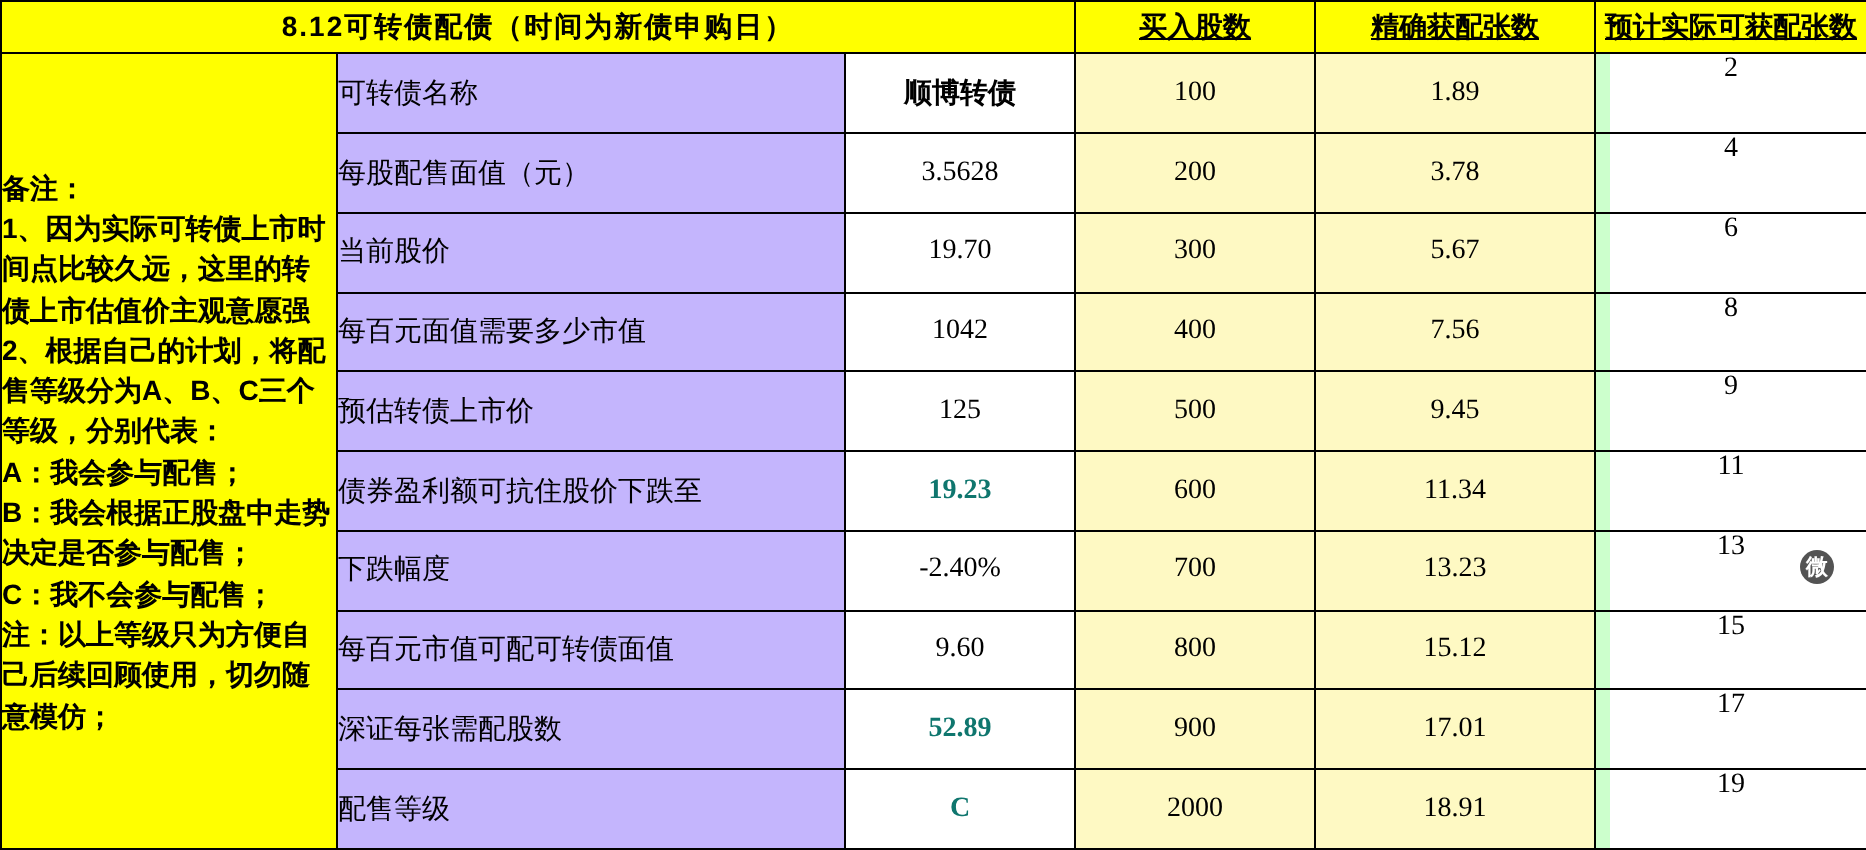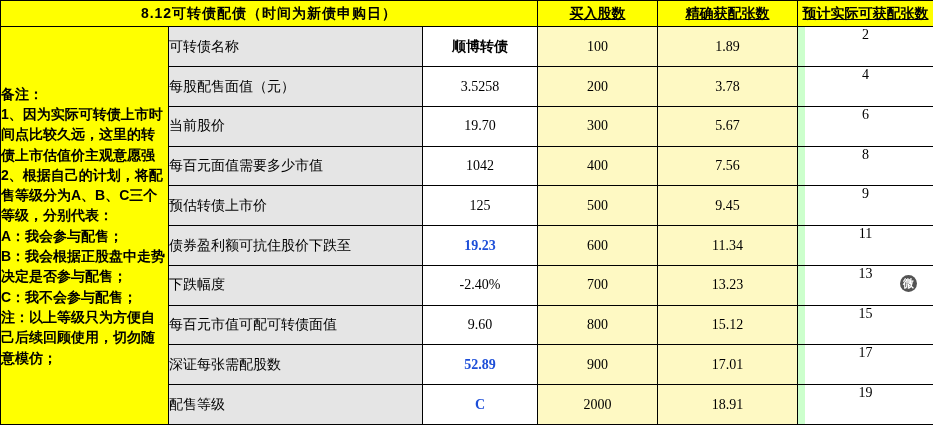--- a/index.html
+++ b/index.html
@@ -62,35 +62,35 @@
     vertical-align: top;
     padding: 6px 5px 4px 5px;
     font-size: 13.5px;
     line-height: 1.45;
     color: #000000;
     font-weight: bold;
     text-align: left;
   }
   
   .label-cell {
-    background: #e5e5e5;
+    background: #c4b5fd;
     text-align: left;
     padding-left: 8px;
     font-size: 15px;
     color: #000000;
   }
   .value-cell {
     background: #ffffff;
     text-align: center;
     font-size: 15px;
     font-family: "Liberation Serif", serif;
     border-radius: 18px;
   }
   .value-cell.red {
-    color: #1d4ed8;
+    color: #0f766e;
     font-weight: bold;
   }
   .value-cell.bold {
     font-weight: bold;
   }
   .num-cell {
     background: #fef9c3;
     text-align: center;
     font-size: 15px;
     font-family: "Liberation Serif", serif;
@@ -182,21 +182,21 @@
         <td class="est-cell">
           <div class="est-wrap">
             <div class="est-sliver"></div>
             <span>2</span>
           </div>
         </td>
       </tr>
 
       <tr>
         <td class="label-cell">每股配售面值（元）</td>
-        <td class="value-cell">3.5258</td>
+        <td class="value-cell">3.5628</td>
         <td class="num-cell">200</td>
         <td class="num-cell">3.78</td>
         <td class="est-cell">
           <div class="est-wrap">
             <div class="est-sliver"></div>
             <span>4</span>
           </div>
         </td>
       </tr>
 

